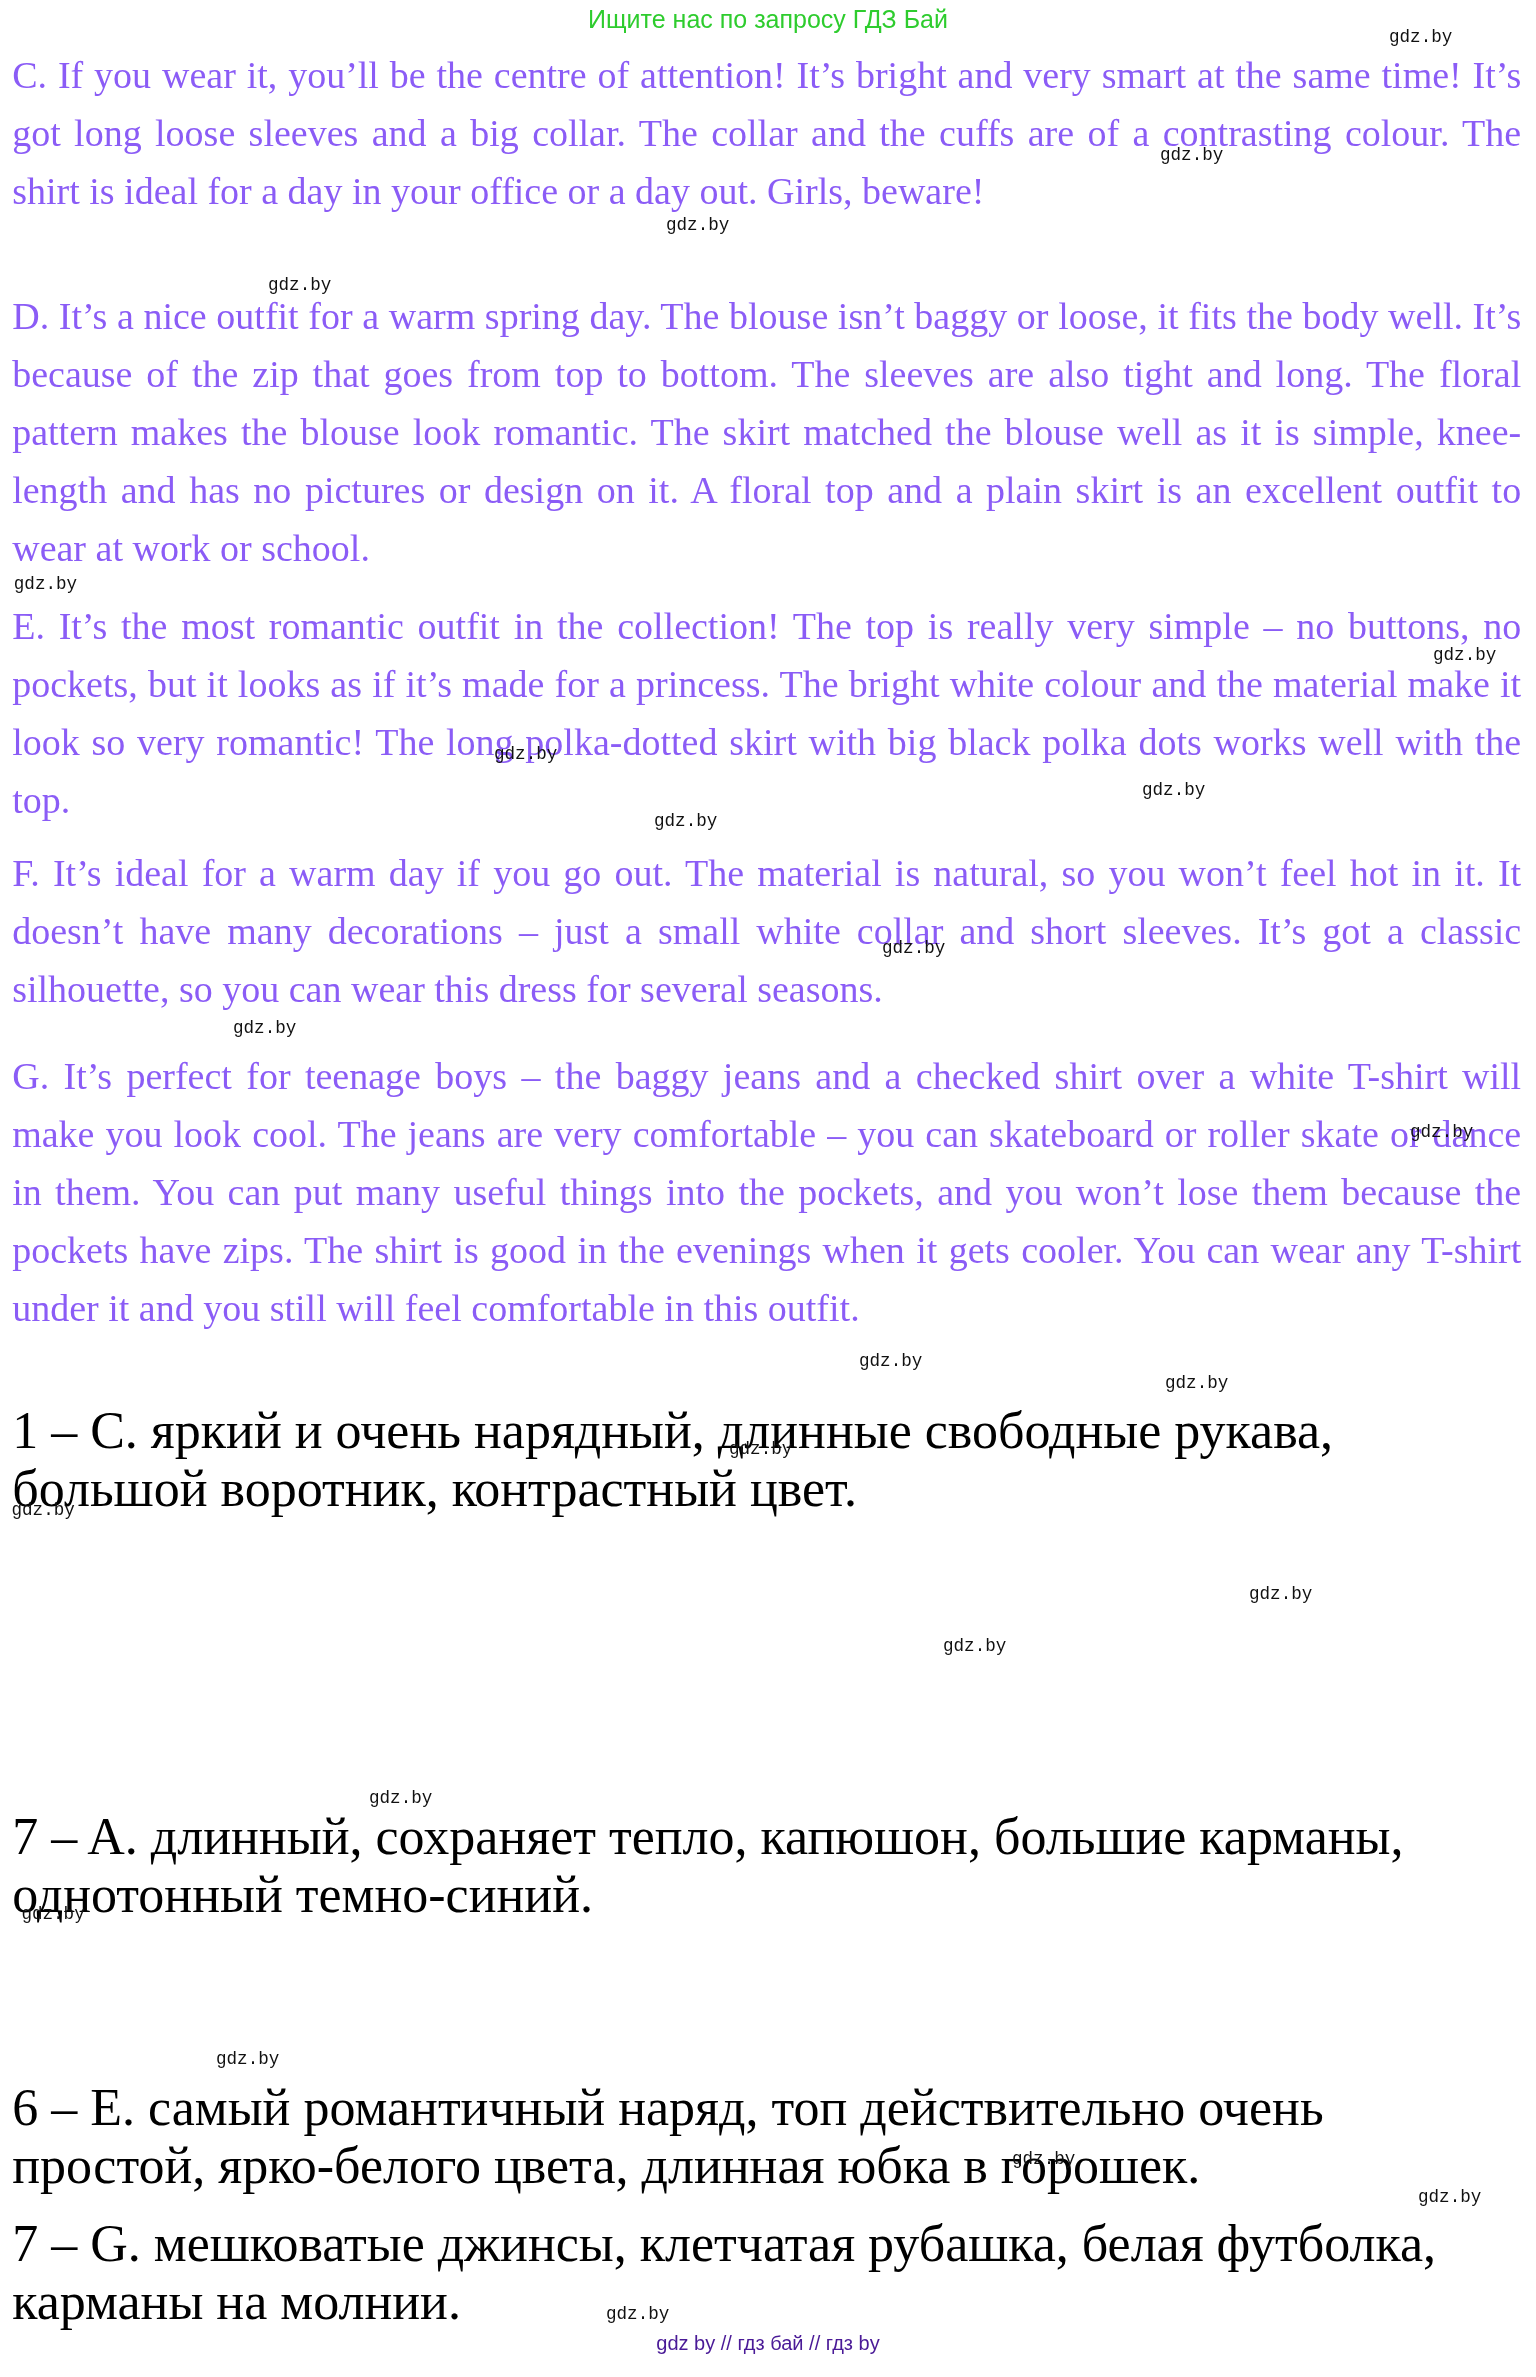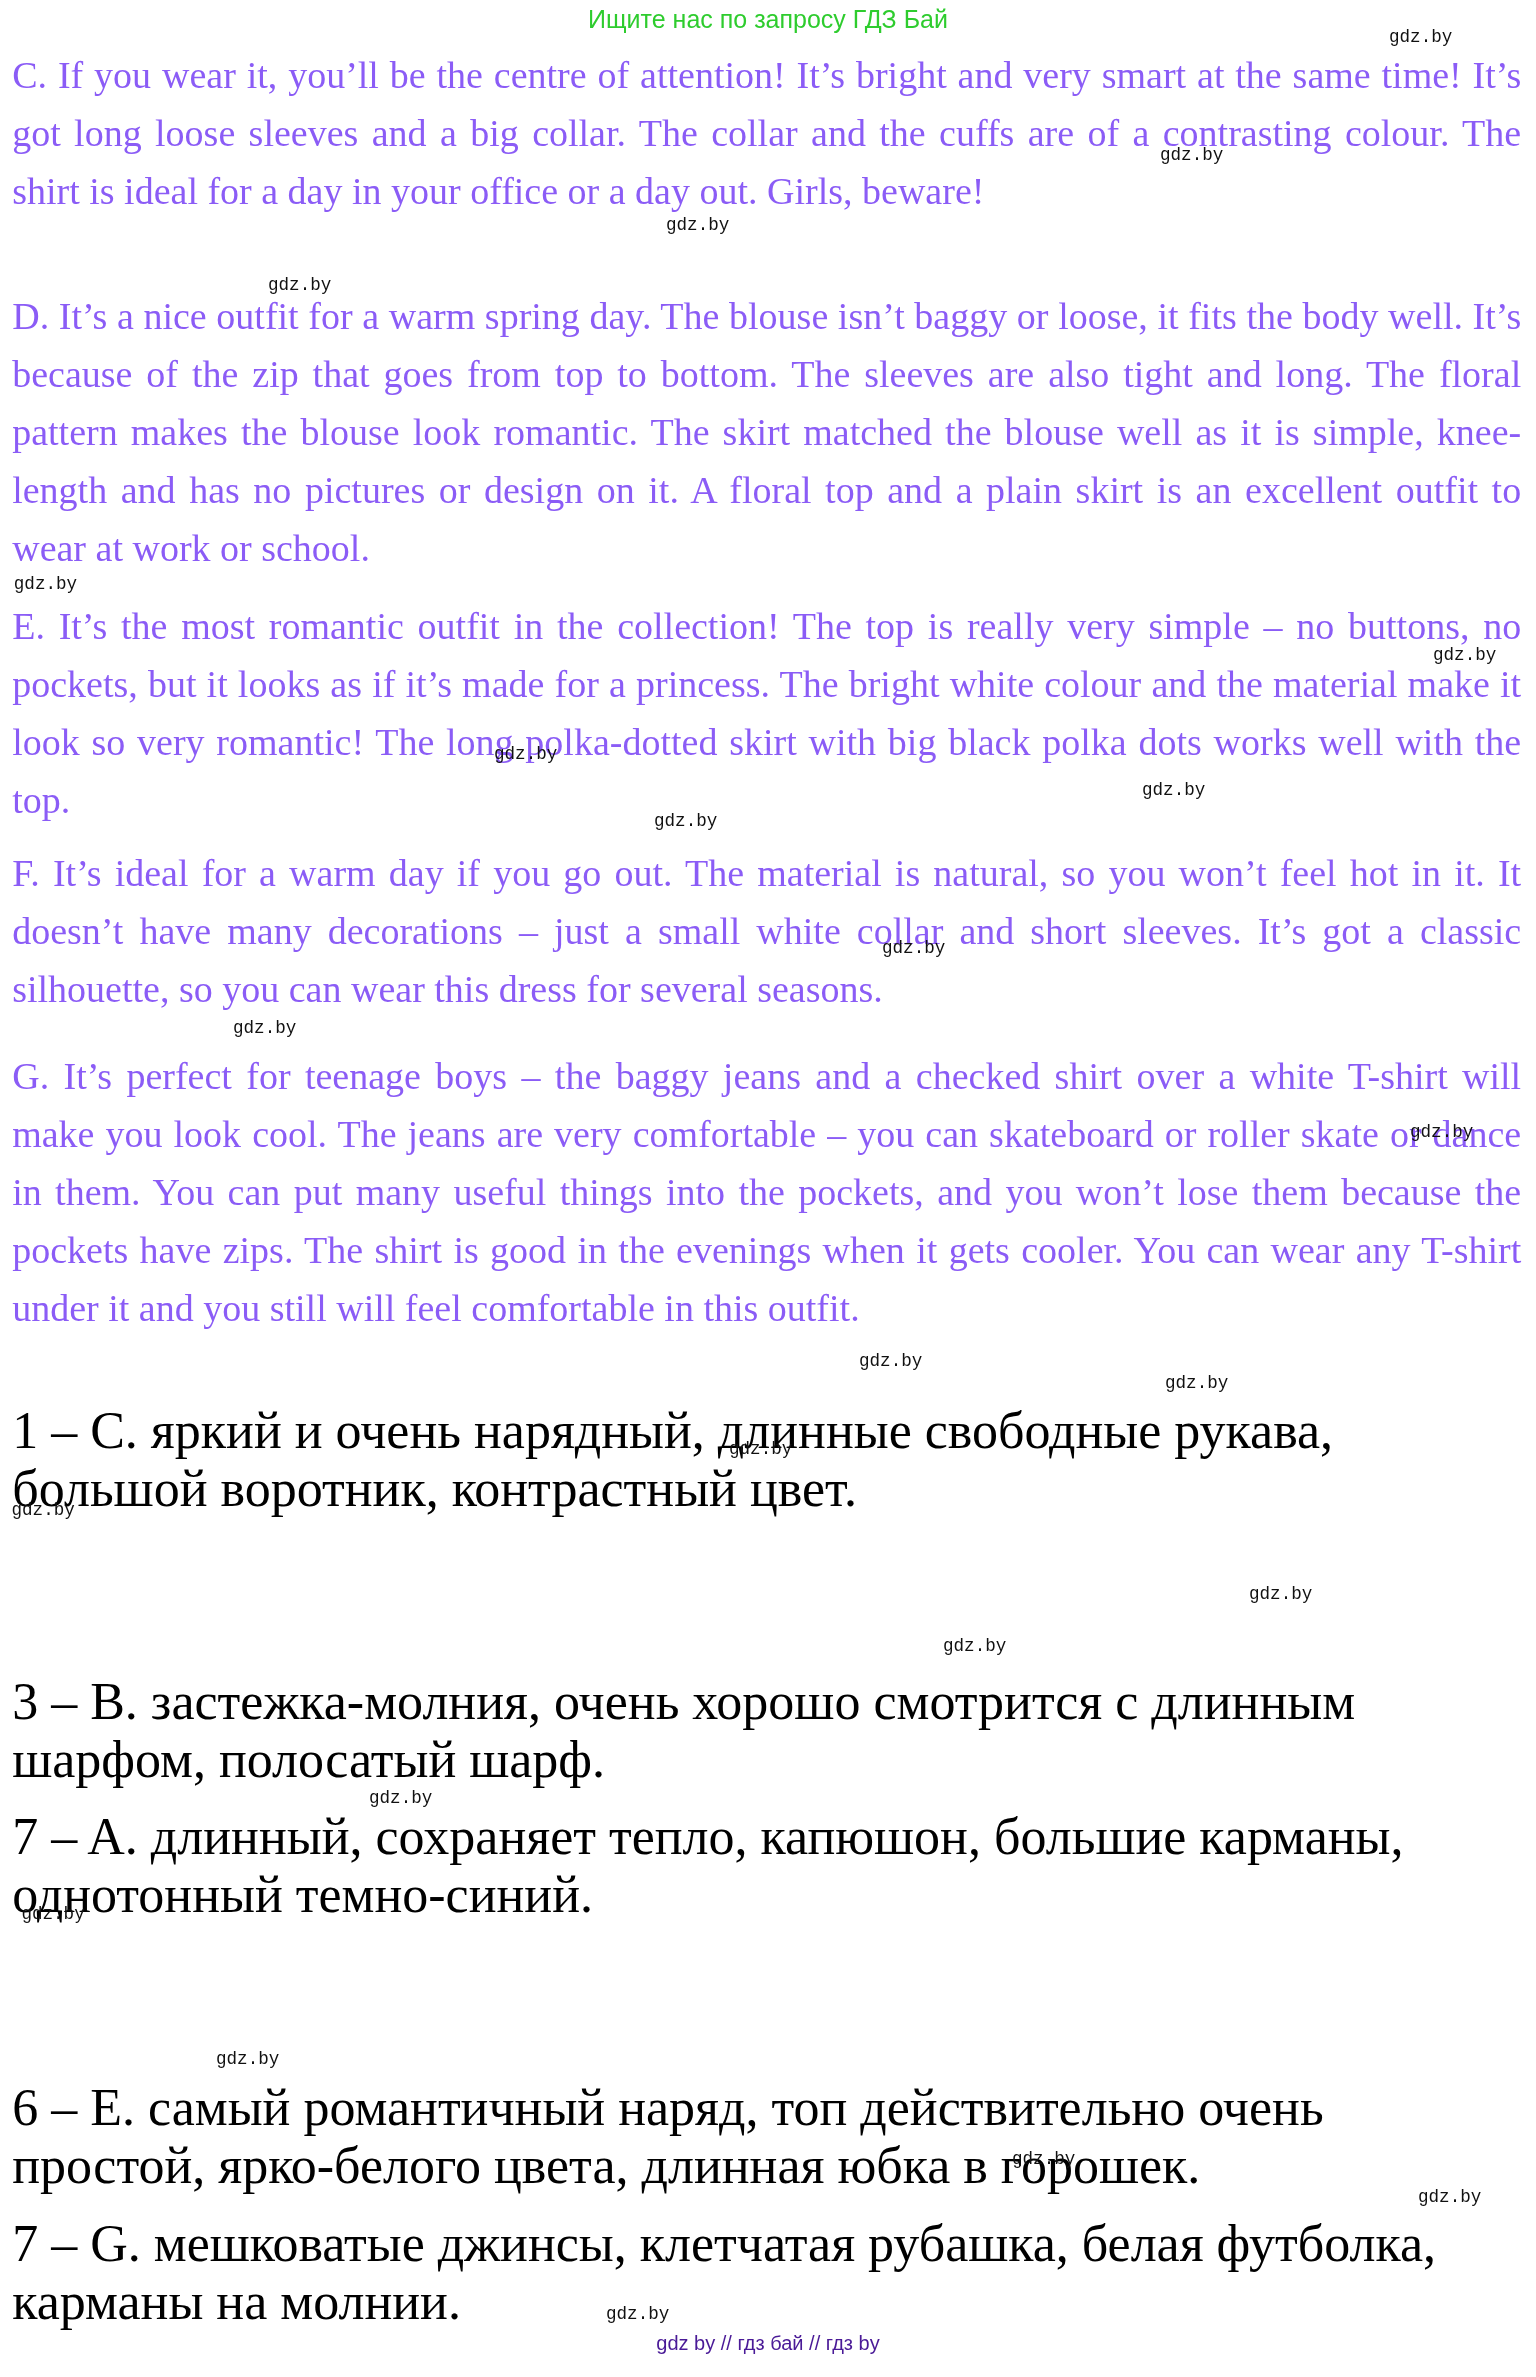--- a/index.html
+++ b/index.html
@@ -64,21 +64,20 @@
 
   <div class="header">Ищите нас по запросу ГДЗ Бай</div>
 
   <div class="para" style="top:46px">C. If you wear it, you’ll be the centre of attention! It’s bright and very smart at the same time! It’s got long loose sleeves and a big collar. The collar and the cuffs are of a contrasting colour. The shirt is ideal for a day in your office or a day out. Girls, beware!</div>
   <div class="para" style="top:287px">D. It’s a nice outfit for a warm spring day. The blouse isn’t baggy or loose, it fits the body well. It’s because of the zip that goes from top to bottom. The sleeves are also tight and long. The floral pattern makes the blouse look romantic. The skirt matched the blouse well as it is simple, knee-length and has no pictures or design on it. A floral top and a plain skirt is an excellent outfit to wear at work or school.</div>
   <div class="para" style="top:597px">E. It’s the most romantic outfit in the collection! The top is really very simple – no buttons, no pockets, but it looks as if it’s made for a princess. The bright white colour and the material make it look so very romantic! The long polka-dotted skirt with big black polka dots works well with the top.</div>
   <div class="para" style="top:844px">F. It’s ideal for a warm day if you go out. The material is natural, so you won’t feel hot in it. It doesn’t have many decorations – just a small white collar and short sleeves. It’s got a classic silhouette, so you can wear this dress for several seasons.</div>
   <div class="para" style="top:1047px">G. It’s perfect for teenage boys – the baggy jeans and a checked shirt over a white T-shirt will make you look cool. The jeans are very comfortable – you can skateboard or roller skate or dance in them. You can put many useful things into the pockets, and you won’t lose them because the pockets have zips. The shirt is good in the evenings when it gets cooler. You can wear any T-shirt under it and you still will feel comfortable in this outfit.</div>
 
   <div class="ans" style="top:1402px">1 – C. яркий и очень нарядный, длинные свободные рукава, большой воротник, контрастный цвет.</div>
-  <div class="ans" style="top:1673px">3 – B. застежка-молния, очень хорошо смотрится с длинным шарфом, полосатый шарф.</div>
   <div class="ans" style="top:1808px">7 – A. длинный, сохраняет тепло, капюшон, большие карманы, однотонный темно-синий.</div>
   <div class="ans" style="top:2079px">6 – E. самый романтичный наряд, топ действительно очень простой, ярко-белого цвета, длинная юбка в горошек.</div>
   <div class="ans" style="top:2215px">7 – G. мешковатые джинсы, клетчатая рубашка, белая футболка, карманы на молнии.</div>
 
   <span class="wm" style="left:1389px; top:29px">gdz.by</span>
   <span class="wm" style="left:1160px; top:147px">gdz.by</span>
   <span class="wm" style="left:666px;  top:217px">gdz.by</span>
   <span class="wm" style="left:268px;  top:277px">gdz.by</span>
   <span class="wm" style="left:13.8px;   top:576px">gdz.by</span>
   <span class="wm" style="left:1433px; top:647px">gdz.by</span>

